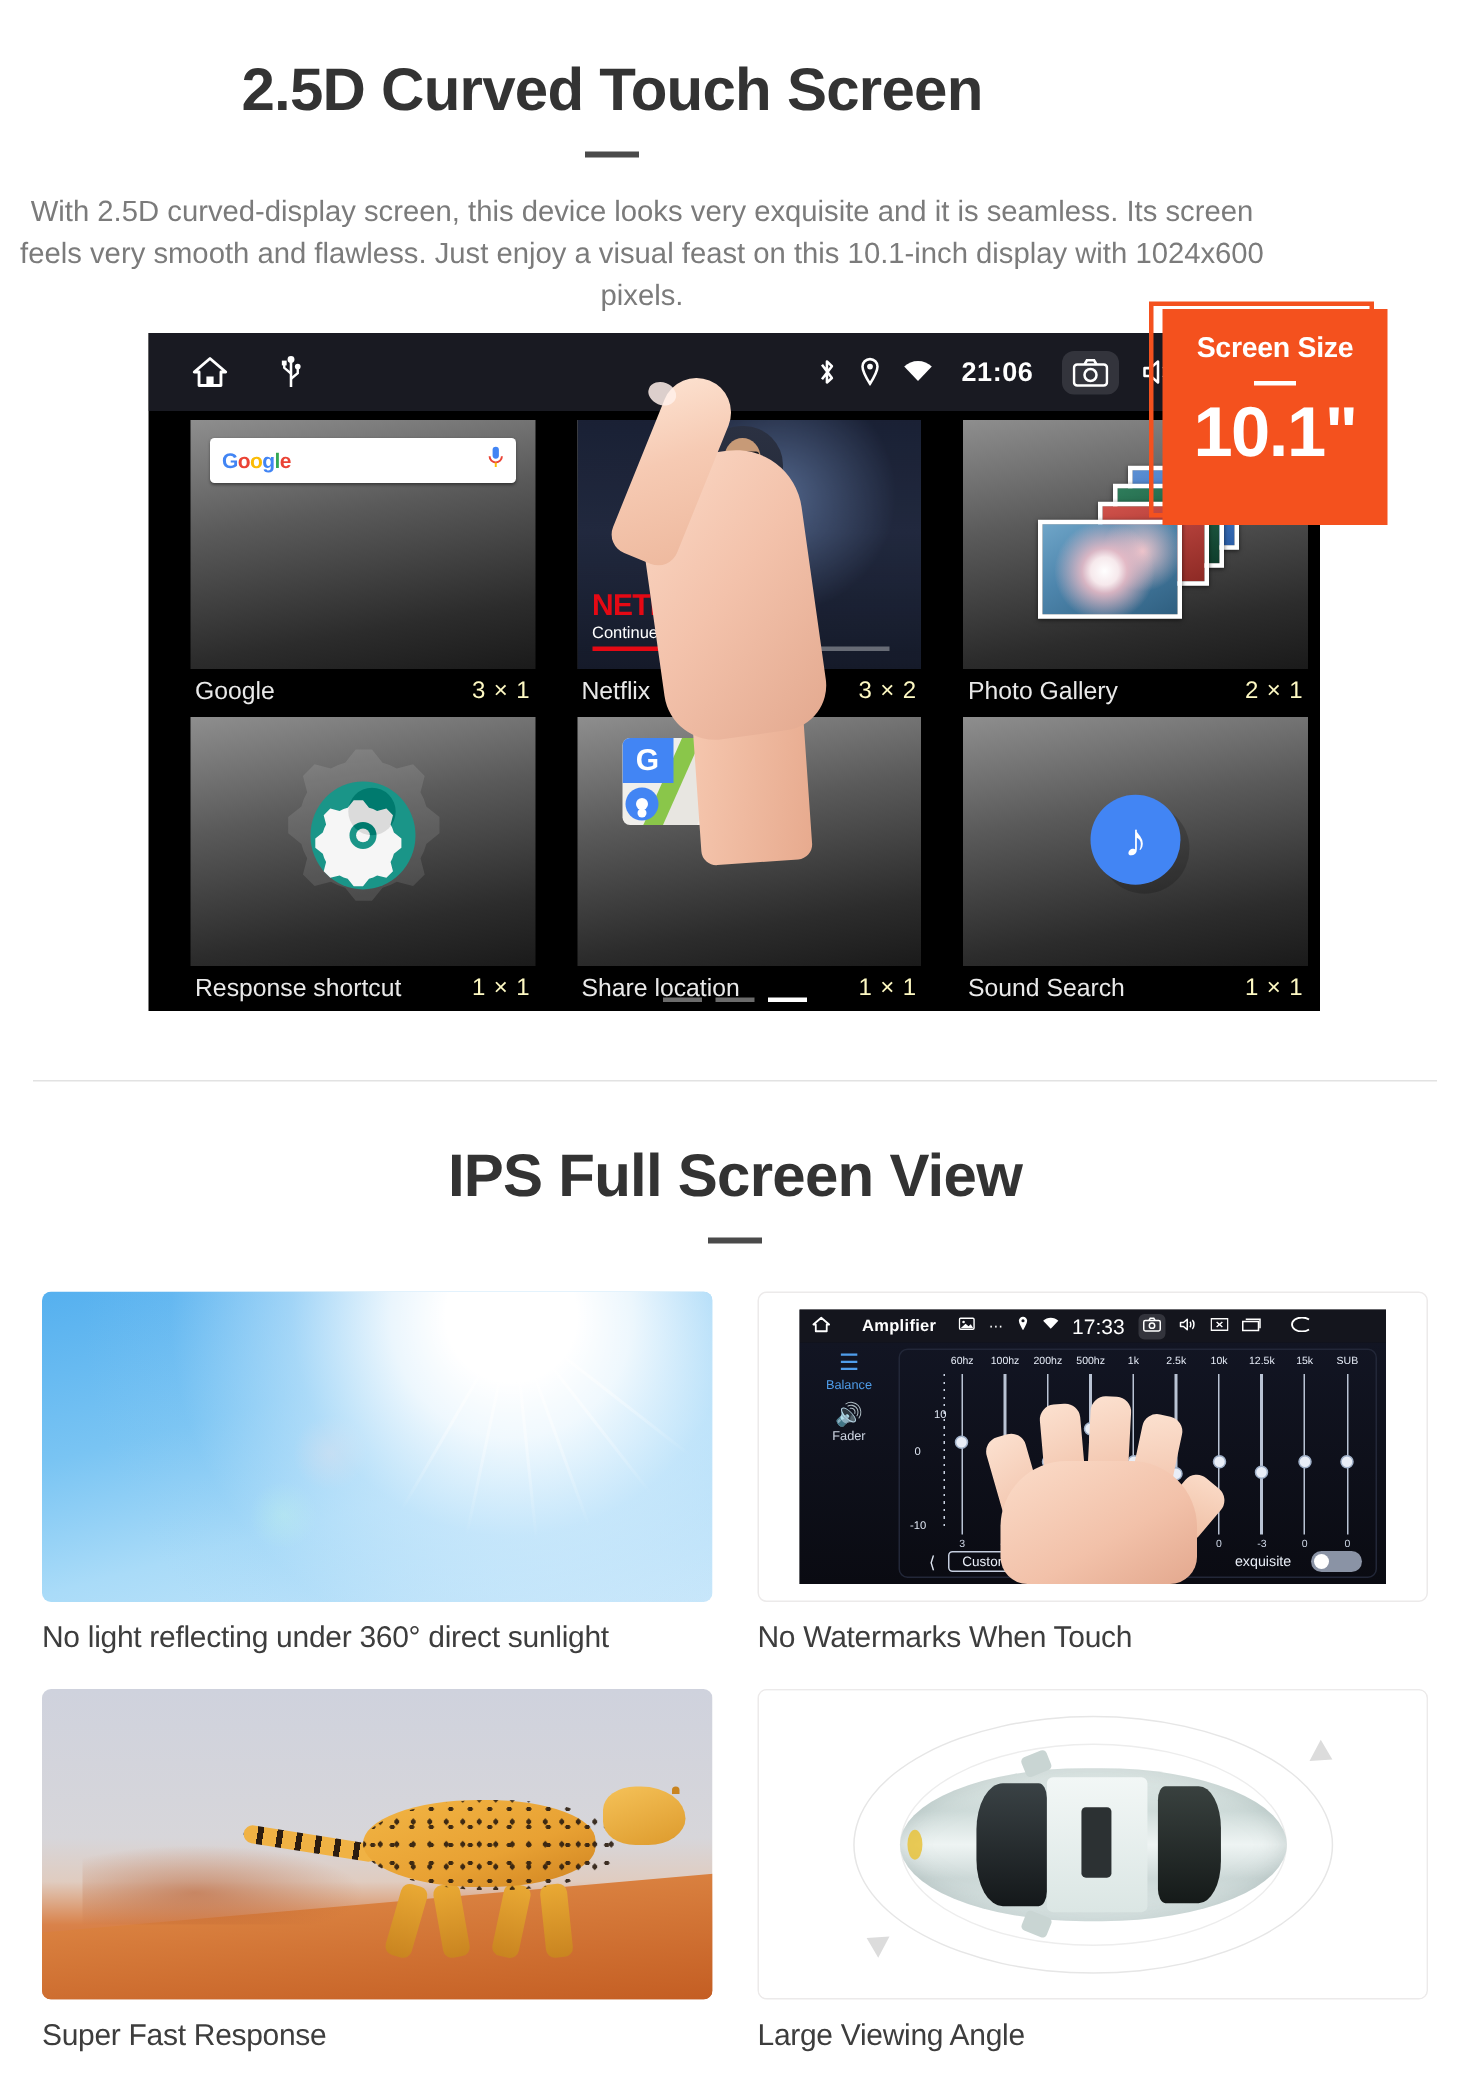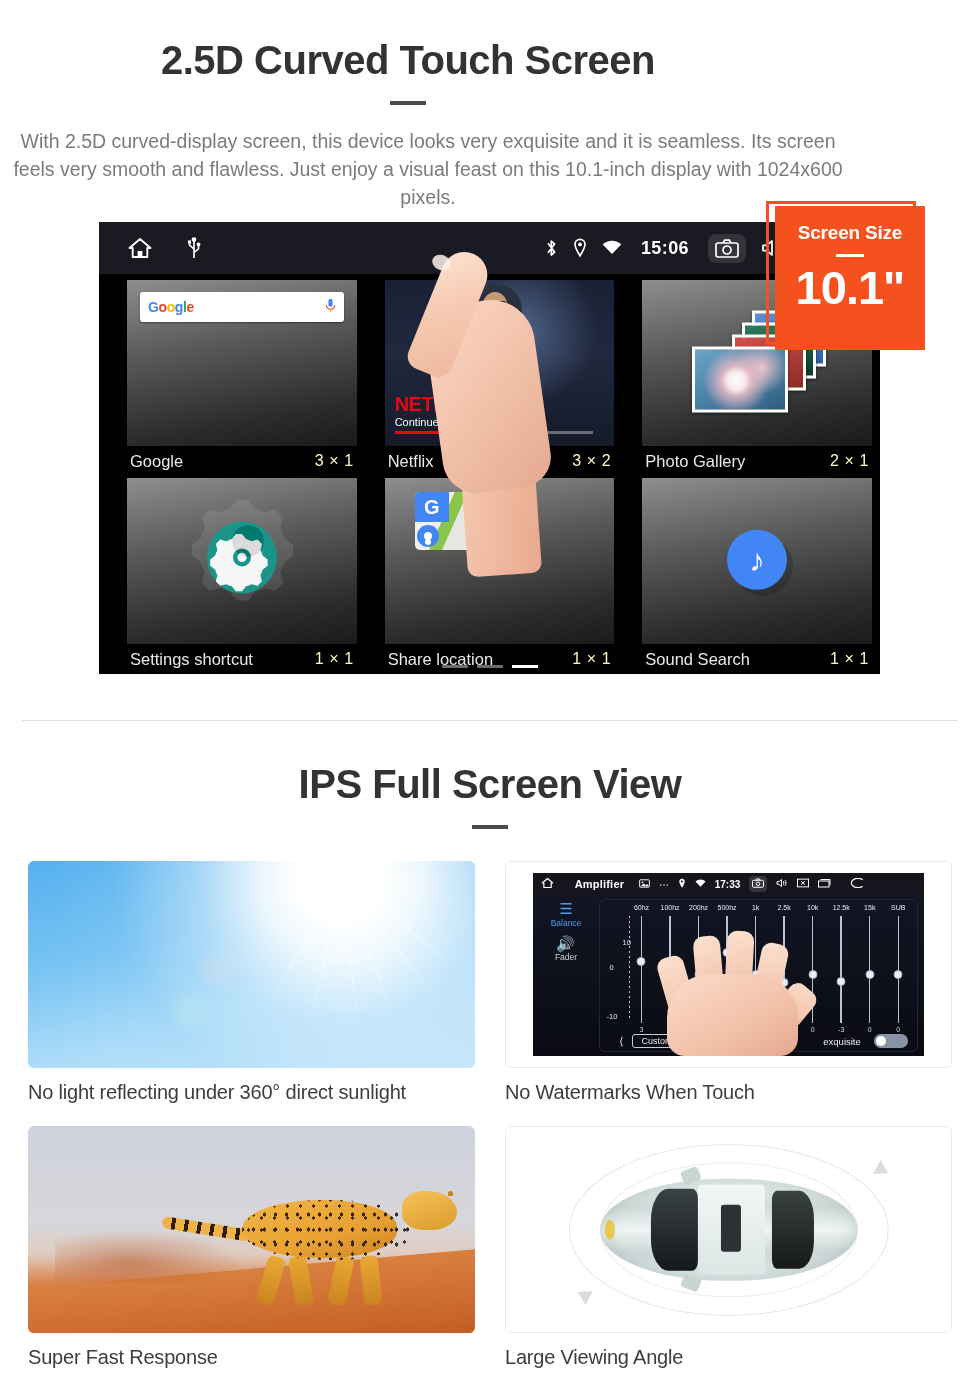--- a/index.html
+++ b/index.html
@@ -395,21 +395,21 @@
             <svg width="14" height="20" viewBox="0 0 14 20">
                 <path d="M7 1.4C4.2 1.4 2 3.6 2 6.3c0 3.6 5 11.5 5 11.5s5-7.9 5-11.5C12 3.6 9.8 1.4 7 1.4Z" fill="none" stroke="#fff" stroke-width="1.7"></path>
                 <circle cx="7" cy="6.4" r="1.9" fill="#fff"></circle>
               </svg>
           </span>
           <span class="sb-icon">
             <svg width="20" height="16" viewBox="0 0 20 16">
                 <path d="M10 14 0.8 4.4C3.3 2 6.5 0.7 10 0.7s6.7 1.3 9.2 3.7Z" fill="#fff"></path>
               </svg>
           </span>
-          <span class="sb-time">15:06</span>
+          <span class="sb-time">21:06</span>
           <span class="sb-icon sb-btn-hl">
             <svg width="24" height="19" viewBox="0 0 24 19">
                 <rect x="1" y="4" width="22" height="14" rx="2.2" fill="none" stroke="#fff" stroke-width="1.7"></rect>
                 <path d="M8 4 9.6 1.2h4.8L16 4" fill="none" stroke="#fff" stroke-width="1.7"></path>
                 <circle cx="12" cy="11" r="4" fill="none" stroke="#fff" stroke-width="1.7"></circle>
               </svg>
           </span>
           <span class="sb-icon">
             <svg width="24" height="20" viewBox="0 0 24 20">
                 <path d="M2 7.4h4L11 3v14L6 12.6H2Z" fill="none" stroke="#fff" stroke-width="1.7" stroke-linejoin="round"></path>
@@ -498,21 +498,21 @@
               </svg>
             </div>
             <div class="gear-ghost">
               <svg width="130" height="130" viewBox="0 0 74 74">
                   <path d="M37 13.5 41 18.5a20 20 0 0 1 5.4 2.2l6.2-1.6 4.4 4.4-1.6 6.2a20 20 0 0 1 2.2 5.4l5 4v6.2l-5 4a20 20 0 0 1-2.2 5.4l1.6 6.2-4.4 4.4-6.2-1.6a20 20 0 0 1-5.4 2.2l-4 5h-6.2l-4-5a20 20 0 0 1-5.4-2.2l-6.2 1.6-4.4-4.4 1.6-6.2a20 20 0 0 1-2.2-5.4l-5-4v-6.2l5-4a20 20 0 0 1 2.2-5.4l-1.6-6.2 4.4-4.4 6.2 1.6a20 20 0 0 1 5.4-2.2l4-5Z" fill="#ffffff"></path>
                   <circle cx="37" cy="37" r="9" fill="#000"></circle>
                 </svg>
             </div>
           </div>
           <div class="cellbar">
-            <span>Settings shortcut</span>
+            <span>Response shortcut</span>
             <span class="size">1 × 1</span>
           </div>
         </div>
 
         <div class="cell">
           <div class="thumb">
             <div class="maps">
               <div class="road2"></div>
               <div class="road"></div>
               <div class="mg">G</div>
@@ -605,21 +605,21 @@
                 <svg width="8" height="11" viewBox="0 0 14 20">
                     <path d="M7 1.4C4.2 1.4 2 3.6 2 6.3c0 3.6 5 11.5 5 11.5s5-7.9 5-11.5C12 3.6 9.8 1.4 7 1.4Z" fill="#fff"></path>
                     <circle cx="7" cy="6.4" r="1.9" fill="#14151d"></circle>
                   </svg>
               </span>
               <span>
                 <svg width="11" height="9" viewBox="0 0 20 16">
                     <path d="M10 14 0.8 4.4C3.3 2 6.5 0.7 10 0.7s6.7 1.3 9.2 3.7Z" fill="#fff"></path>
                   </svg>
               </span>
-              <span style="font-weight:bold;font-size:10px;">17:33</span>
+              <span style="font-weight:normal;font-size:14px;">17:33</span>
               <span style="background:#33343c;border-radius:4px;padding:2px 3px;">
                 <svg width="12" height="10" viewBox="0 0 24 19">
                     <rect x="1" y="4" width="22" height="14" rx="2.2" fill="none" stroke="#fff" stroke-width="2"></rect>
                     <path d="M8 4 9.6 1.2h4.8L16 4" fill="none" stroke="#fff" stroke-width="2"></path>
                     <circle cx="12" cy="11" r="3.6" fill="none" stroke="#fff" stroke-width="2"></circle>
                   </svg>
               </span>
               <span>
                 <svg width="12" height="10" viewBox="0 0 24 20">
                     <path d="M2 7.4h4L11 3v14L6 12.6H2Z" fill="none" stroke="#fff" stroke-width="2" stroke-linejoin="round"></path>

